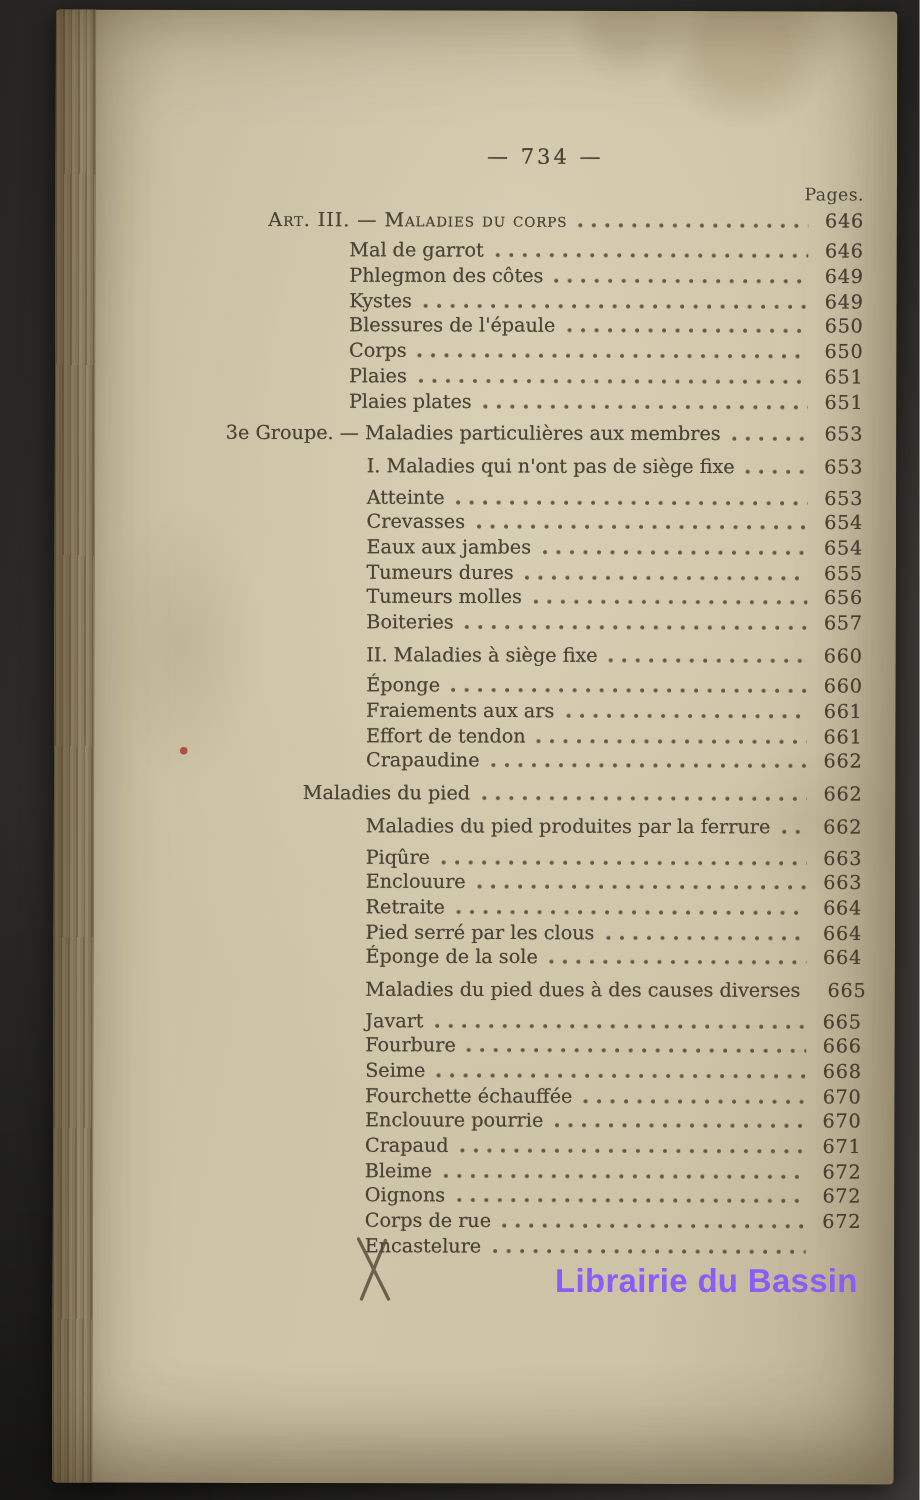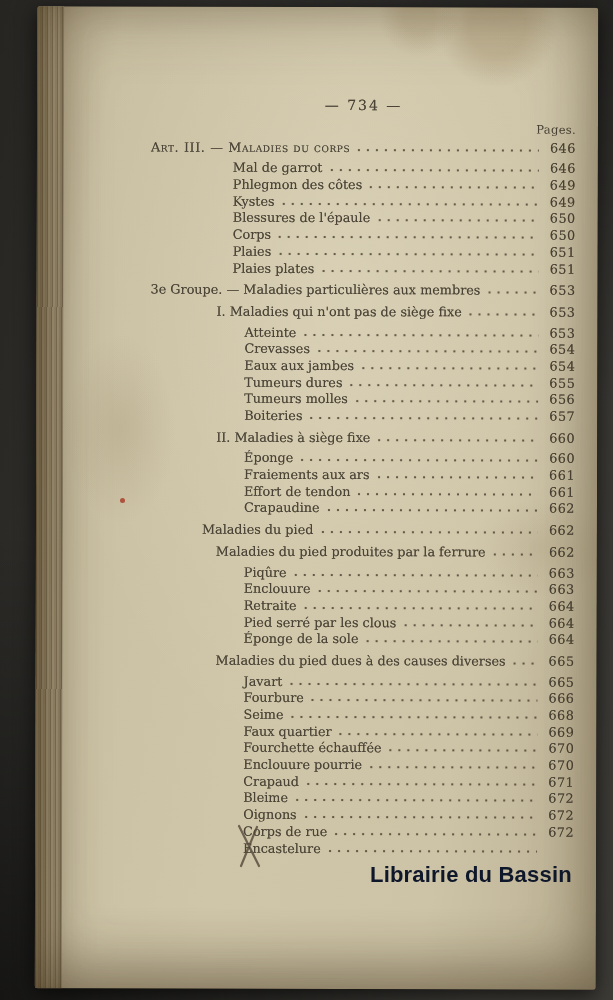--- a/index.html
+++ b/index.html
@@ -42,39 +42,39 @@
   }
   .content{position:absolute;left:114px;top:90px;width:425px;color:#4a4336;}
   .folio{
     text-align:center;font-size:14px;letter-spacing:2px;height:17px;margin-bottom:8px;
     text-shadow:0 0 0.5px rgba(60,50,35,0.55);
   }
   .pages-label{text-align:right;font-size:11.5px;height:13px;margin-bottom:3px;letter-spacing:0.3px;}
   #toc{font-size:12.8px;}
   .section{margin-top:5px;}
   .section:first-child{margin-top:0;}
-  .section.has-items .row.head{margin-bottom:4px;}
+  .section.has-items .row.head{margin-bottom:4px;margin-left:28px;}
   .row{display:flex;align-items:flex-end;height:16.7px;text-shadow:0 0 0.5px rgba(60,50,35,0.5);}
   .row .label{white-space:nowrap;flex:0 0 auto;}
   .row.art .label{font-variant:small-caps;letter-spacing:0.6px;}
   .dots{
     flex:1 1 auto;height:4px;margin:0 3px 3px 7px;
     background-image:radial-gradient(circle at 2px 2px, rgba(72,62,46,0.8) 1.05px, rgba(0,0,0,0) 1.6px);
     background-size:9px 4px;background-repeat:repeat-x;
   }
   .pnum{flex:0 0 auto;min-width:34px;text-align:right;letter-spacing:0.5px;}
   .in0{padding-left:0;}
   .in1{padding-left:52px;}
   .in2{padding-left:66px;}
   .in3{padding-left:82px;}
   .in4{padding-left:94px;justify-content:center;}
   .watermark{
     position:absolute;left:370px;top:841px;
     font-family:"Liberation Sans","DejaVu Sans",sans-serif;
-    font-size:22px;font-weight:700;color:#0f172a;letter-spacing:0.2px;margin-top:21px;
+    font-size:22px;font-weight:700;color:#8b5cf6;letter-spacing:0.2px;
   }
   .pencil-x{position:absolute;left:236px;top:824px;opacity:0.8;}
   .red-dot{position:absolute;left:120px;top:498px;width:5px;height:5px;border-radius:50%;background:#a8402c;opacity:0.85;}
 </style>
 </head>
 <body>
 
 <div class="photo">
   <div class="page">
     <div class="fore-edge"></div>
@@ -249,25 +249,20 @@
               <span class="label">Fourbure</span>
               <span class="dots"></span>
               <span class="pnum">666</span>
             </div>
             <div class="row in4">
               <span class="label">Seime</span>
               <span class="dots"></span>
               <span class="pnum">668</span>
             </div>
             <div class="row in4">
-              <span class="label">Faux quartier</span>
-              <span class="dots"></span>
-              <span class="pnum">669</span>
-            </div>
-            <div class="row in4">
               <span class="label">Fourchette échauffée</span>
               <span class="dots"></span>
               <span class="pnum">670</span>
             </div>
             <div class="row in4">
               <span class="label">Enclouure pourrie</span>
               <span class="dots"></span>
               <span class="pnum">670</span>
             </div>
             <div class="row in4">

